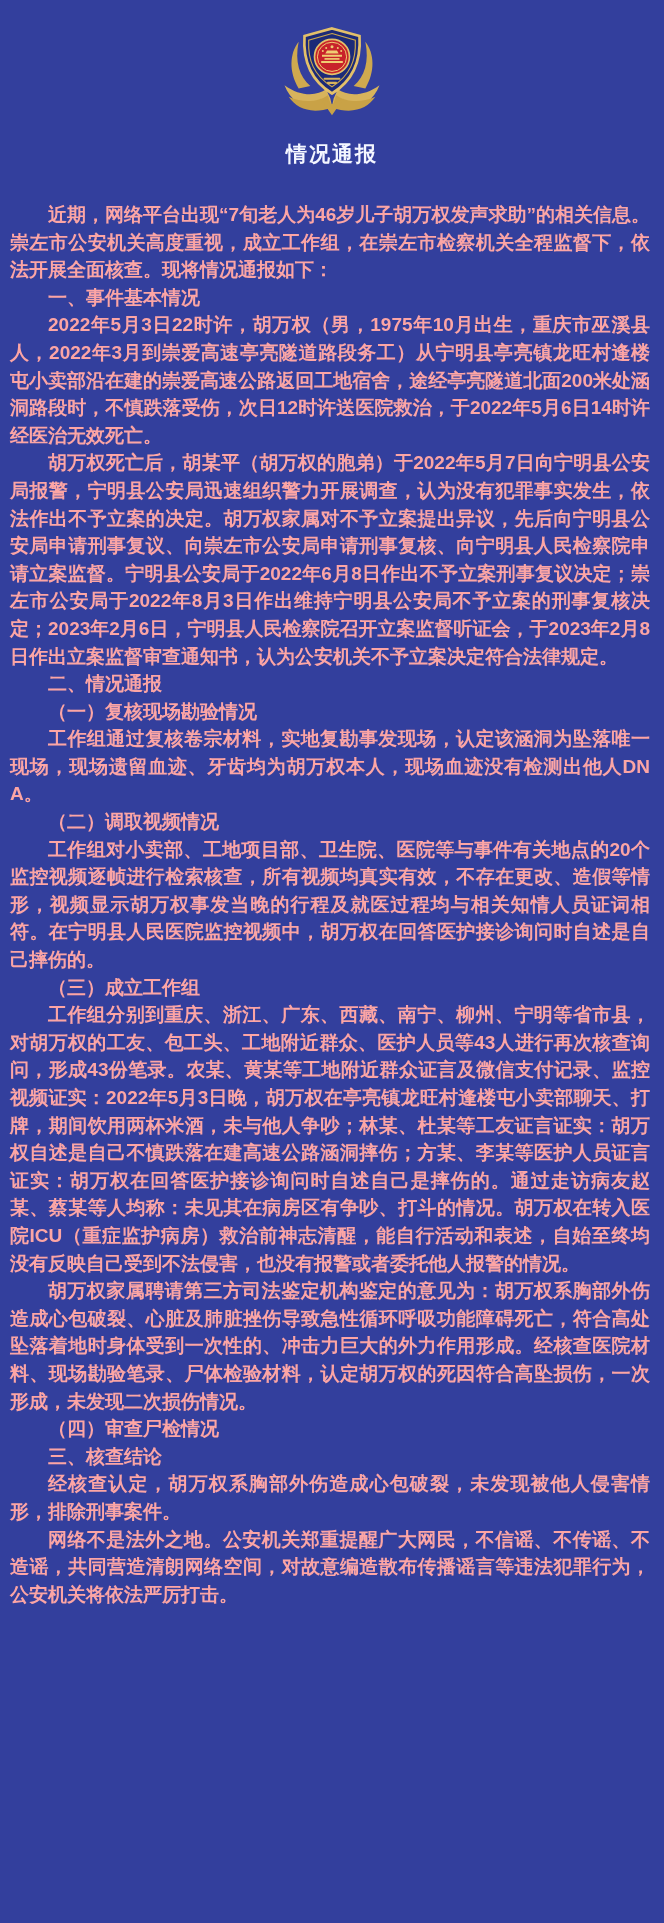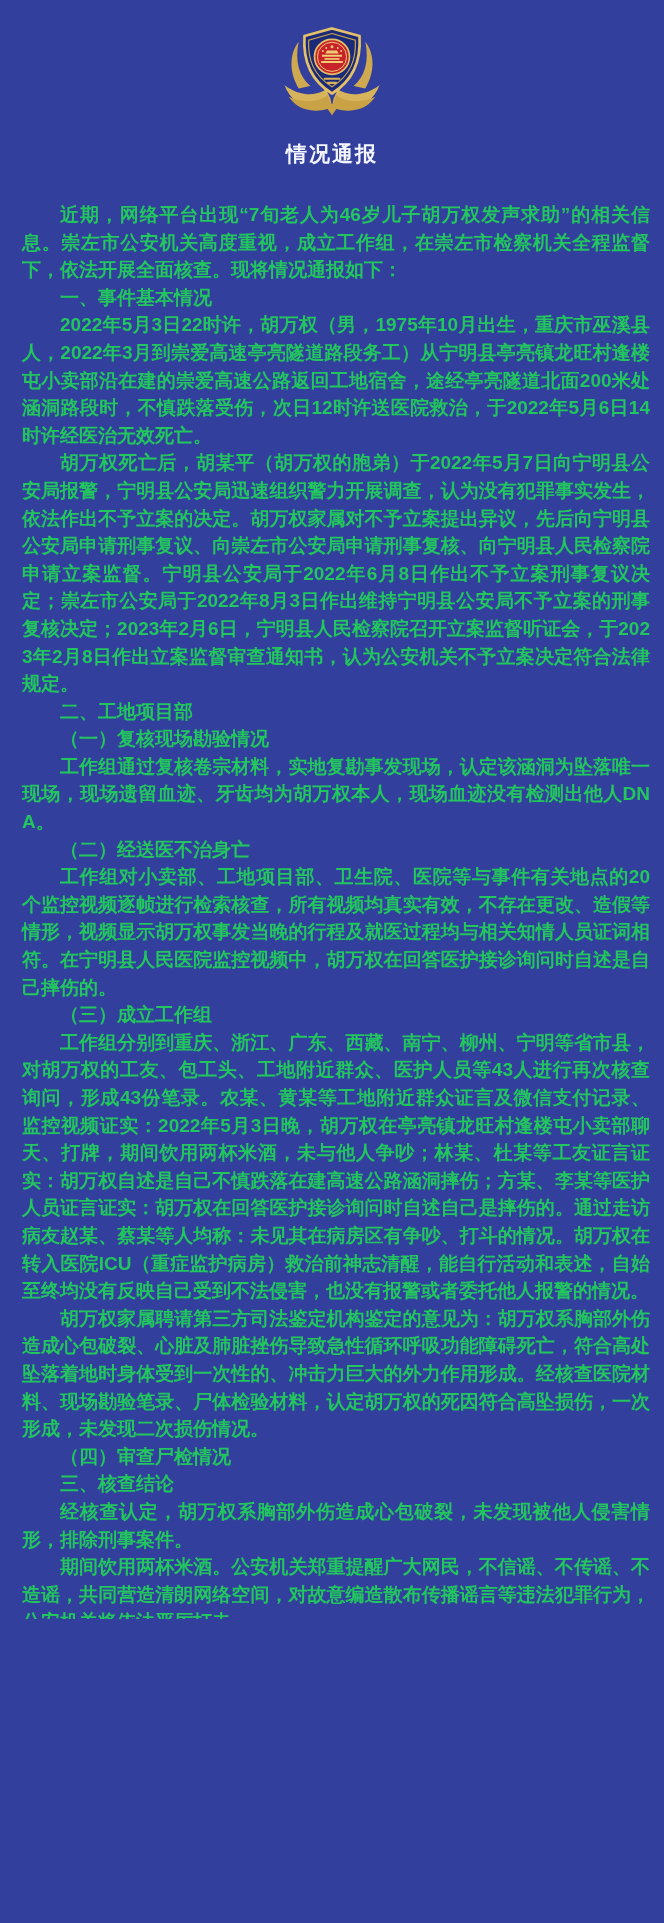--- a/index.html
+++ b/index.html
@@ -29,25 +29,25 @@
   .doc-title {
     margin: 22px 0 0 0;
     text-align: center;
     font-size: 21px;
     font-weight: bold;
     letter-spacing: 2px;
     color: #f4f6ff;
   }
   .doc-body {
     margin-top: 33px;
-    padding: 0 14px 0 22px;
+    padding: 0 14px 0 10px;
     font-size: 19px;
     line-height: 27.6px;
     font-weight: bold;
-    color: #22c55e;
+    color: #fca5a5;
     text-align: justify;
   }
   .doc-body p {
     margin: 0;
     text-indent: 2em;
     word-break: break-all;
   }
   .signature {
     margin-top: 108px;
     padding-right: 16px;
@@ -96,32 +96,32 @@
     </svg>
   </div>
 
   <h1 class="doc-title">情况通报</h1>
 
   <div class="doc-body">
       <p class="para paragraph">近期，网络平台出现“7旬老人为46岁儿子胡万权发声求助”的相关信息。崇左市公安机关高度重视，成立工作组，在崇左市检察机关全程监督下，依法开展全面核查。现将情况通报如下：</p>
       <p class="para heading">一、事件基本情况</p>
       <p class="para paragraph">2022年5月3日22时许，胡万权（男，1975年10月出生，重庆市巫溪县人，2022年3月到崇爱高速亭亮隧道路段务工）从宁明县亭亮镇龙旺村逢楼屯小卖部沿在建的崇爱高速公路返回工地宿舍，途经亭亮隧道北面200米处涵洞路段时，不慎跌落受伤，次日12时许送医院救治，于2022年5月6日14时许经医治无效死亡。</p>
       <p class="para paragraph">胡万权死亡后，胡某平（胡万权的胞弟）于2022年5月7日向宁明县公安局报警，宁明县公安局迅速组织警力开展调查，认为没有犯罪事实发生，依法作出不予立案的决定。胡万权家属对不予立案提出异议，先后向宁明县公安局申请刑事复议、向崇左市公安局申请刑事复核、向宁明县人民检察院申请立案监督。宁明县公安局于2022年6月8日作出不予立案刑事复议决定；崇左市公安局于2022年8月3日作出维持宁明县公安局不予立案的刑事复核决定；2023年2月6日，宁明县人民检察院召开立案监督听证会，于2023年2月8日作出立案监督审查通知书，认为公安机关不予立案决定符合法律规定。</p>
-      <p class="para heading">二、工地项目部</p>
+      <p class="para heading">二、情况通报</p>
       <p class="para subheading">（一）复核现场勘验情况</p>
       <p class="para paragraph">工作组通过复核卷宗材料，实地复勘事发现场，认定该涵洞为坠落唯一现场，现场遗留血迹、牙齿均为胡万权本人，现场血迹没有检测出他人DNA。</p>
-      <p class="para subheading">（二）经送医不治身亡</p>
+      <p class="para subheading">（二）调取视频情况</p>
       <p class="para paragraph">工作组对小卖部、工地项目部、卫生院、医院等与事件有关地点的20个监控视频逐帧进行检索核查，所有视频均真实有效，不存在更改、造假等情形，视频显示胡万权事发当晚的行程及就医过程均与相关知情人员证词相符。在宁明县人民医院监控视频中，胡万权在回答医护接诊询问时自述是自己摔伤的。</p>
       <p class="para subheading">（三）成立工作组</p>
       <p class="para paragraph">工作组分别到重庆、浙江、广东、西藏、南宁、柳州、宁明等省市县，对胡万权的工友、包工头、工地附近群众、医护人员等43人进行再次核查询问，形成43份笔录。农某、黄某等工地附近群众证言及微信支付记录、监控视频证实：2022年5月3日晚，胡万权在亭亮镇龙旺村逢楼屯小卖部聊天、打牌，期间饮用两杯米酒，未与他人争吵；林某、杜某等工友证言证实：胡万权自述是自己不慎跌落在建高速公路涵洞摔伤；方某、李某等医护人员证言证实：胡万权在回答医护接诊询问时自述自己是摔伤的。通过走访病友赵某、蔡某等人均称：未见其在病房区有争吵、打斗的情况。胡万权在转入医院ICU（重症监护病房）救治前神志清醒，能自行活动和表述，自始至终均没有反映自己受到不法侵害，也没有报警或者委托他人报警的情况。</p>
       <p class="para paragraph">胡万权家属聘请第三方司法鉴定机构鉴定的意见为：胡万权系胸部外伤造成心包破裂、心脏及肺脏挫伤导致急性循环呼吸功能障碍死亡，符合高处坠落着地时身体受到一次性的、冲击力巨大的外力作用形成。经核查医院材料、现场勘验笔录、尸体检验材料，认定胡万权的死因符合高坠损伤，一次形成，未发现二次损伤情况。</p>
       <p class="para subheading">（四）审查尸检情况</p>
       <p class="para heading">三、核查结论</p>
       <p class="para paragraph">经核查认定，胡万权系胸部外伤造成心包破裂，未发现被他人侵害情形，排除刑事案件。</p>
-      <p class="para paragraph">期间饮用两杯米酒。公安机关郑重提醒广大网民，不信谣、不传谣、不造谣，共同营造清朗网络空间，对故意编造散布传播谣言等违法犯罪行为，公安机关将依法严厉打击。</p>
+      <p class="para paragraph">网络不是法外之地。公安机关郑重提醒广大网民，不信谣、不传谣、不造谣，共同营造清朗网络空间，对故意编造散布传播谣言等违法犯罪行为，公安机关将依法严厉打击。</p>
     </div>
 
   <div class="signature">
     <div>崇左市公安局</div>
     <div>2024年5月28日</div>
   </div>
 
 </div>
 
 </body></html>

